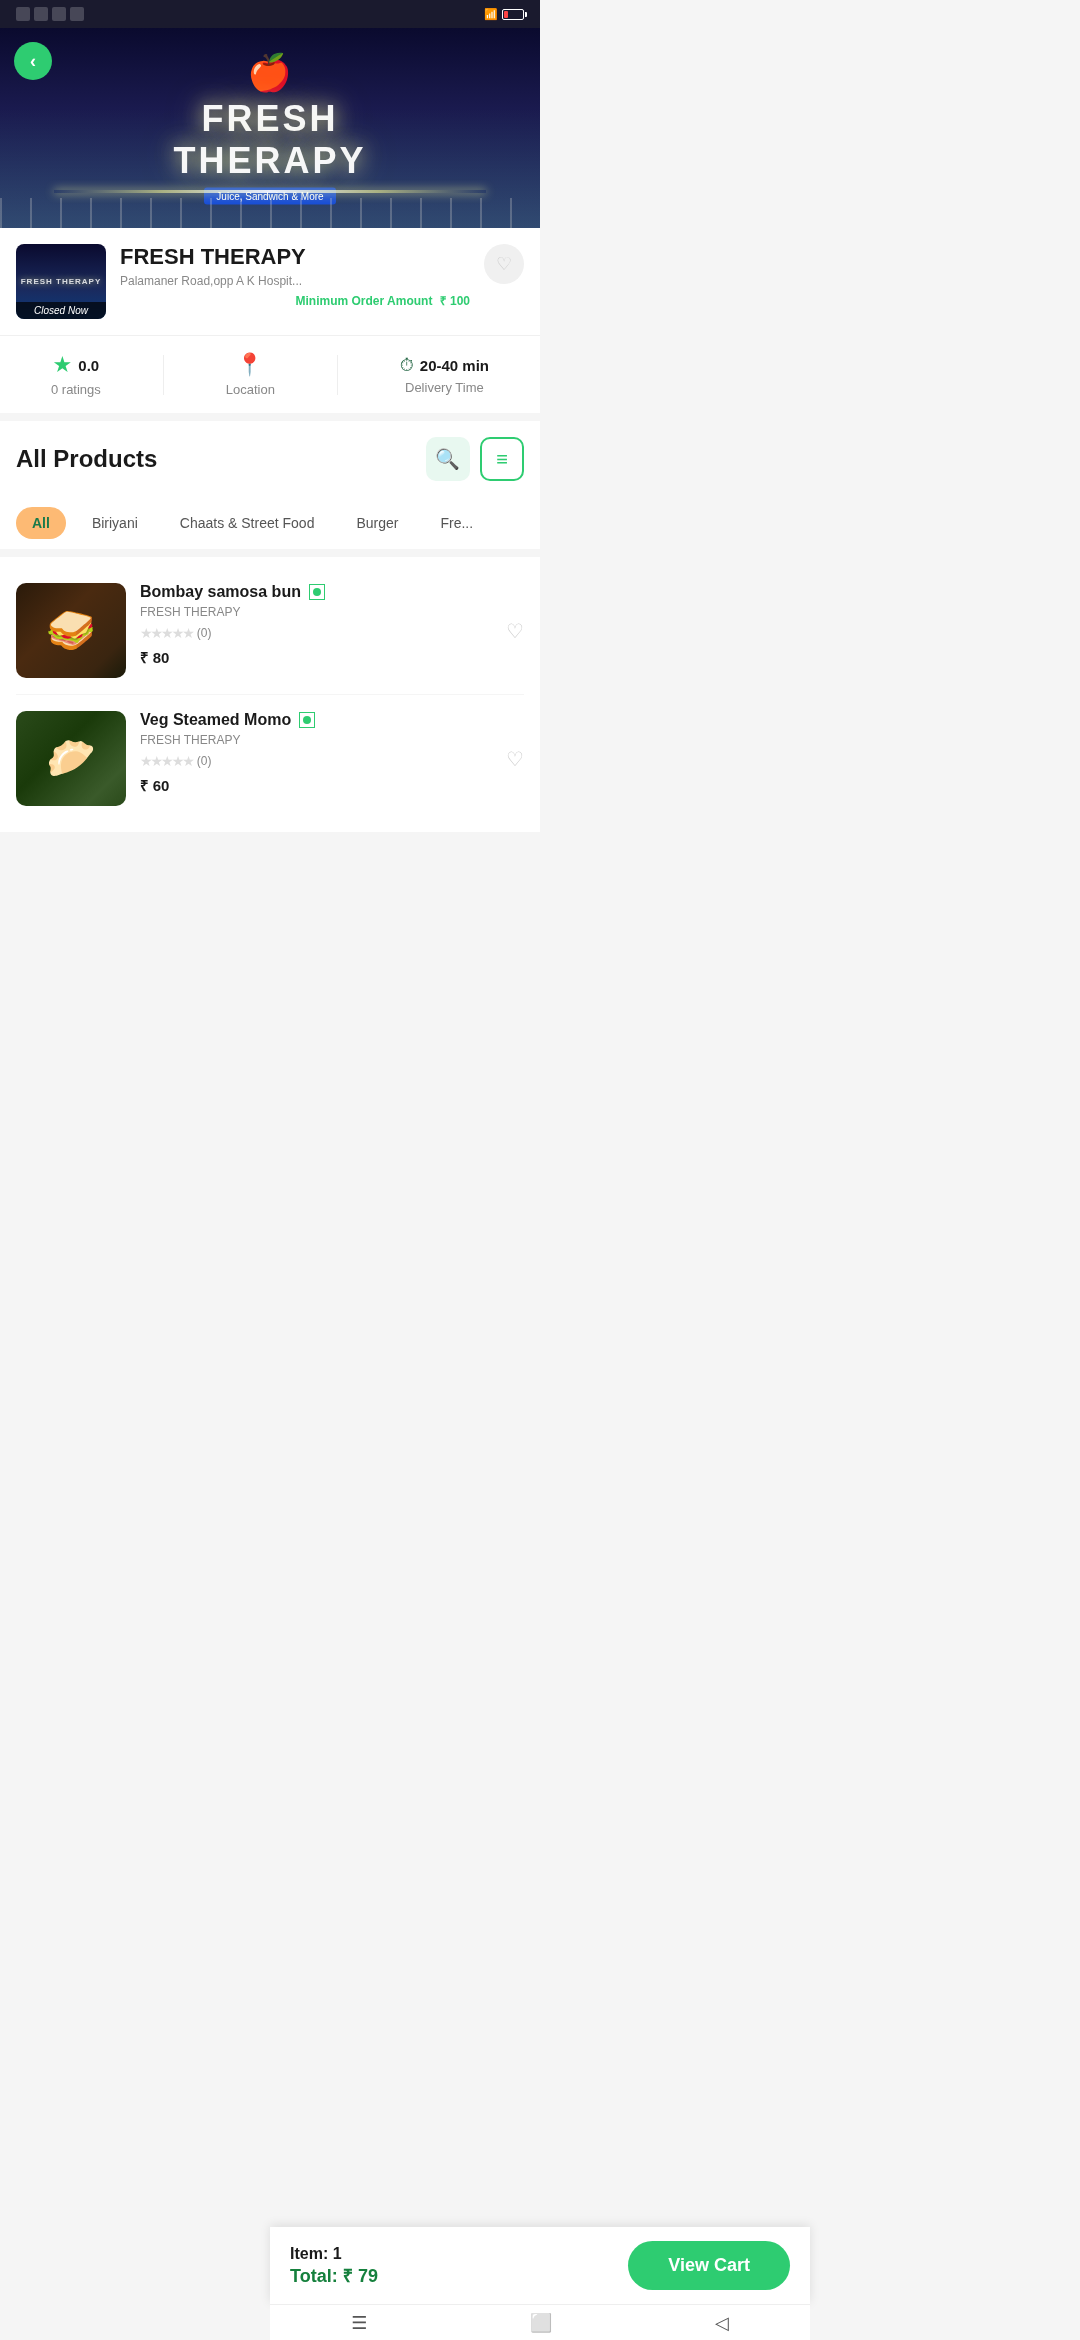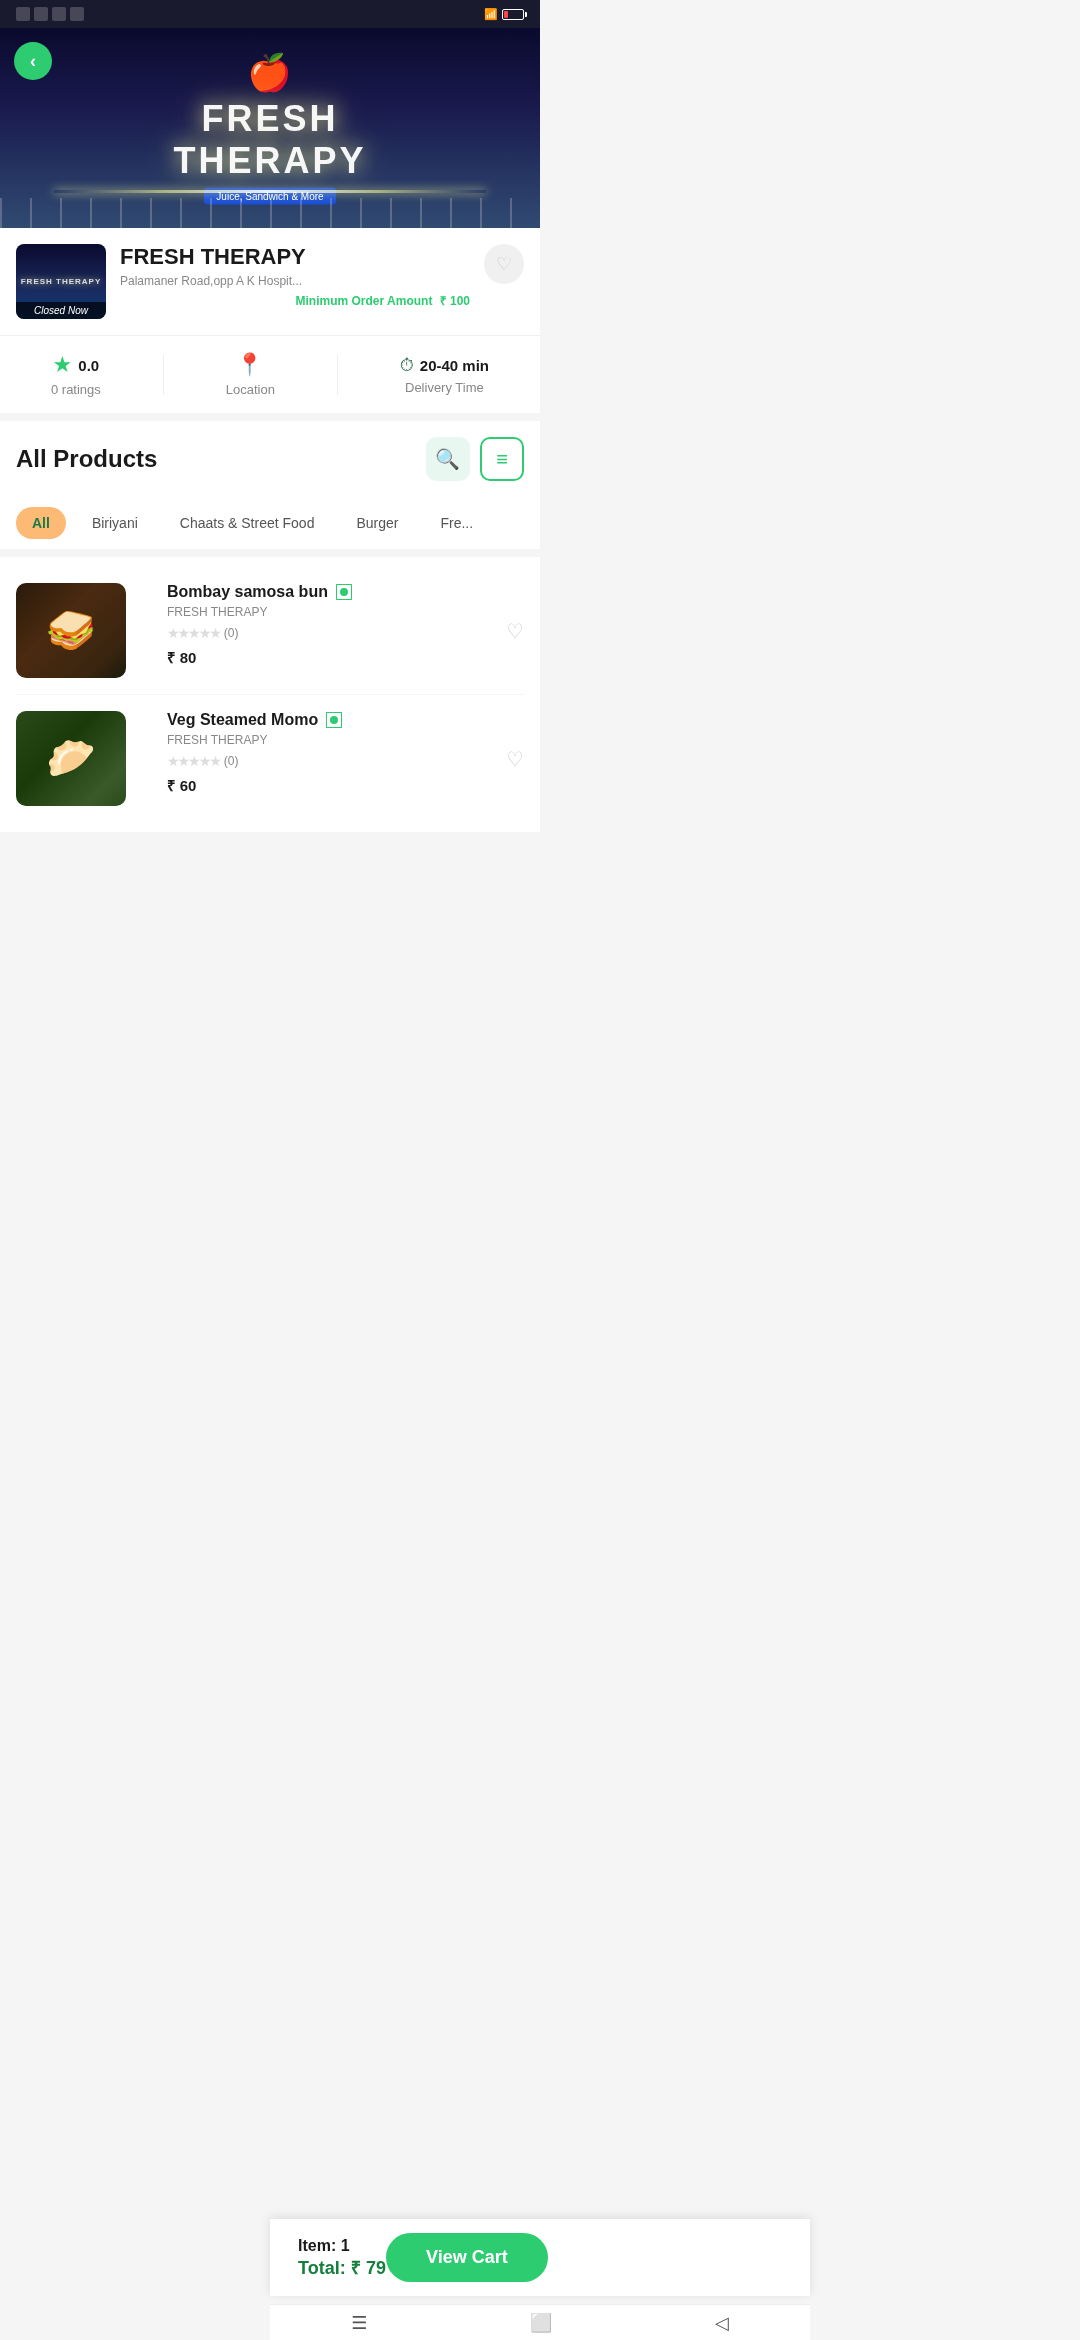--- a/index.html
+++ b/index.html
@@ -351,21 +351,21 @@
     }
     .momo-img {
       width: 100%;
       height: 100%;
       background: linear-gradient(135deg, #2a4a1a 0%, #1a3a0a 40%, #3a5a2a 80%, #2a4a1a 100%);
       display: flex;
       align-items: center;
       justify-content: center;
       font-size: 40px;
     }
-    .product-details { flex: 1; margin-left: 27px; }
+    .product-details { flex: 1; }
     .product-name-row {
       display: flex;
       align-items: center;
       gap: 8px;
       margin-bottom: 4px;
     }
     .product-name {
       font-size: 16px;
       font-weight: 700;
       color: #1a1a1a;
@@ -406,29 +406,29 @@
     .product-fav {
       color: #ccc;
       font-size: 20px;
       align-self: center;
       margin-left: auto;
     }
 
     
     .bottom-cart {
       position: fixed;
-      bottom: 44px;
+      bottom: 36px;
       left: 0;
       right: 0;
       width: 540px;
       margin: 0 auto;
       background: white;
-      padding: 14px 28px;
-      display: flex;
-      justify-content: flex-start;
+      padding: 14px 20px;
+      display: flex;
+      justify-content: space-between;
       align-items: center;
       box-shadow: 0 -2px 10px rgba(0,0,0,0.1);
     }
     .cart-info {}
     .cart-items {
       font-size: 16px;
       font-weight: 600;
       color: #1a1a1a;
     }
     .cart-total {

